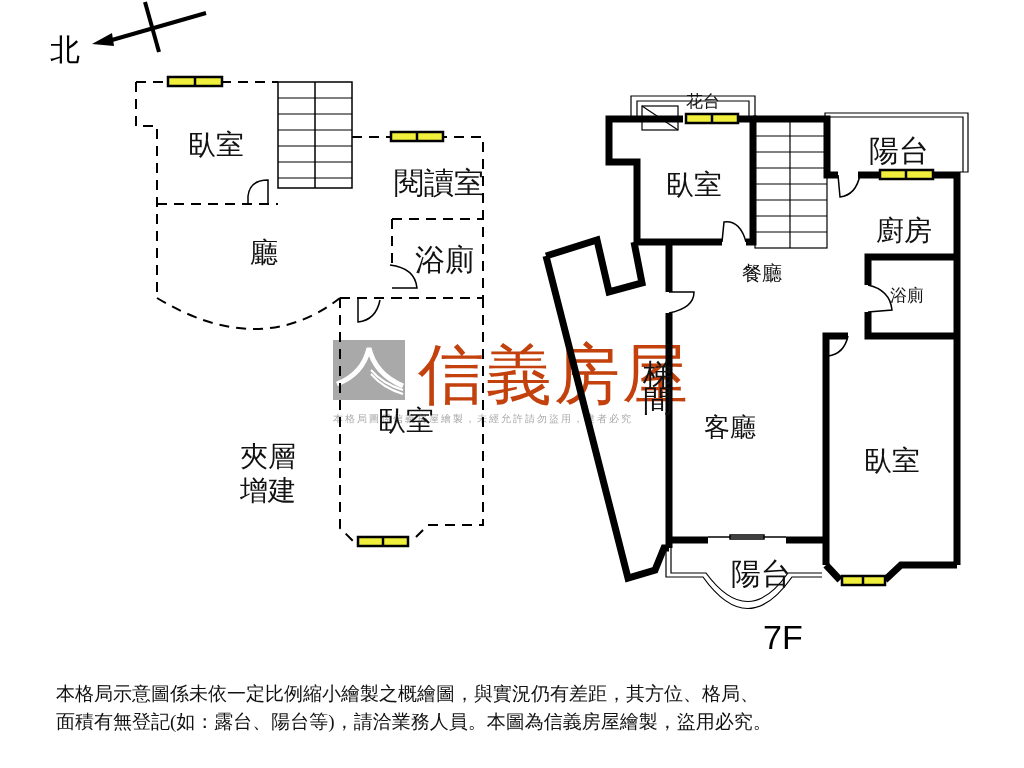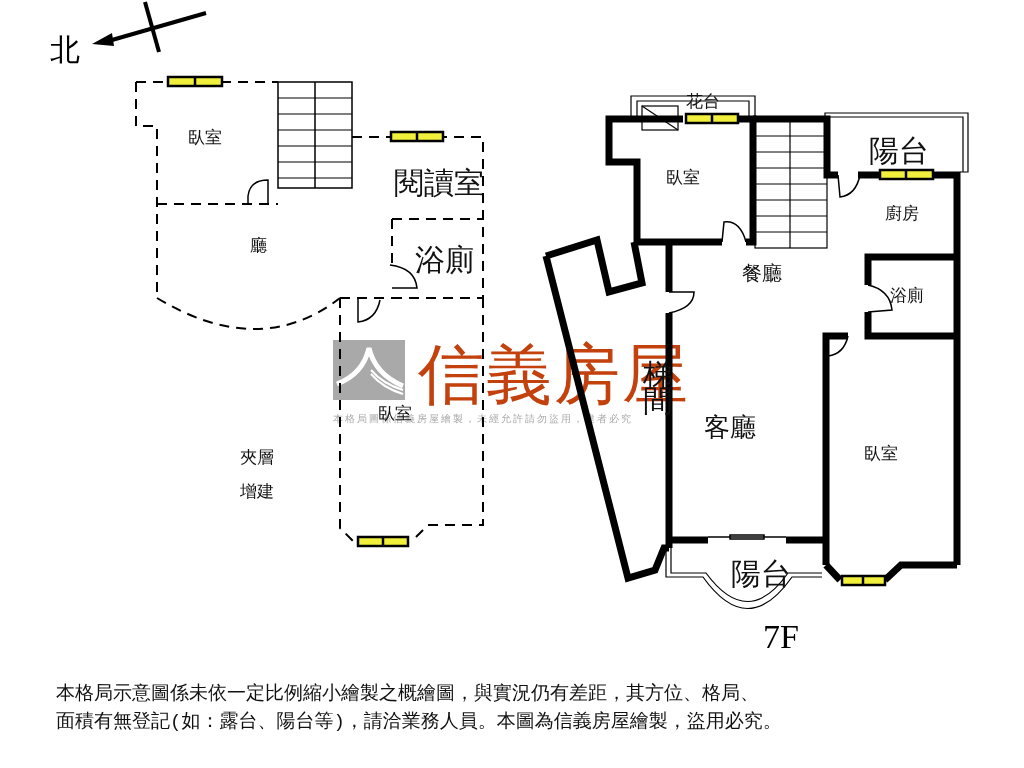--- a/index.html
+++ b/index.html
@@ -1,27 +1,27 @@
 <!DOCTYPE html>
 <html><head>
 <meta charset="utf-8">
 <style>
   html, body { margin:0; padding:0; background:#ffffff; }
   body { width:1024px; height:768px; position:relative; overflow:hidden; font-family:"DejaVu Serif", serif; }
   #plan { position:absolute; left:0; top:0; width:1024px; height:768px; }
   .lbl { position:absolute; color:#111; white-space:nowrap; font-family:"DejaVu Sans", sans-serif; }
-  .lbl-lg { font-size:17px; }
+  .lbl-lg { font-size:28px; }
   .lbl-md { font-size:30px; }
   .lbl-sm { font-size:17px; }
   .wm-logo { position:absolute; left:333px; top:340px; width:72px; height:60px; background:#a9a9a9; }
   .wm-text { position:absolute; left:418px; top:330px; font-size:66px; color:#c2410c; font-family:"DejaVu Sans", sans-serif; letter-spacing:2px; white-space:nowrap; }
   .wm-small { position:absolute; left:333px; top:412px; font-size:10px; color:#a9a9a9; font-family:"DejaVu Sans", sans-serif; letter-spacing:2px; white-space:nowrap; }
-  .floor { position:absolute; left:763px; top:618px; font-size:34px; font-family:Liberation Serif, serif; color:#000;text-align:right; }
+  .floor { position:absolute; left:763px; top:618px; font-size:34px; font-family:Liberation Sans, sans-serif; color:#000;text-align:right; }
   .north { position:absolute; left:50px; top:30px; font-size:30px; font-family:"DejaVu Sans", sans-serif; color:#000; }
-  .disclaimer { position:absolute; left:56px; top:680px; width:920px; font-size:19px; line-height:28px; color:#111; font-family:Liberation Mono, monospace; }
+  .disclaimer { position:absolute; left:56px; top:680px; width:920px; font-size:19px; line-height:28px; color:#111; font-family:Liberation Serif, serif; }
   .disclaimer div { white-space:nowrap; }
 </style>
 </head>
 <body>
 
 <div class="wm-logo">
   <svg width="72" height="60" viewBox="0 0 72 60">
     <path d="M4 44 Q30 34 36 8 Q42 34 70 46" stroke="#fff" stroke-width="5" fill="none"></path>
     <path d="M38 30 Q50 44 70 50" stroke="#fff" stroke-width="2" fill="none"></path>
     <path d="M38 34 Q50 48 70 54" stroke="#fff" stroke-width="2" fill="none"></path>
@@ -159,21 +159,21 @@
 <div class="lbl lbl-md" style="left:415px;top:240px;">浴廁</div>
 <div class="lbl lbl-lg" style="left:378px;top:402px;">臥室</div>
 <div class="lbl lbl-lg" style="left:240px;top:440px;line-height:34px;">
   <div>夾層</div>
   <div>增建</div>
 </div>
 
 <div class="lbl lbl-sm" style="left:686px;top:90px;font-family:Liberation Serif, serif;">花台</div>
 <div class="lbl lbl-lg" style="left:666px;top:166px;">臥室</div>
 <div class="lbl lbl-md" style="left:869px;top:131px;">陽台</div>
-<div class="lbl lbl-lg" style="left:876px;top:202px;margin-left:9px;">廚房</div>
+<div class="lbl lbl-lg" style="left:876px;top:212px;">廚房</div>
 <div class="lbl" style="left:742px;top:260px;font-size:20px;">餐廳</div>
 <div class="lbl lbl-sm" style="left:890px;top:284px;">浴廁</div>
 <div class="lbl lbl-md" style="left:596px;top:362px;width:24px;white-space:normal;line-height:26px;margin-left:47px;">梯間</div>
 <div class="lbl" style="left:704px;top:410px;font-size:26px;">客廳</div>
 <div class="lbl lbl-lg" style="left:864px;top:442px;">臥室</div>
 <div class="lbl lbl-md" style="left:731px;top:554px;">陽台</div>
 
 <div class="floor">7F</div>
 
 <div class="disclaimer">

